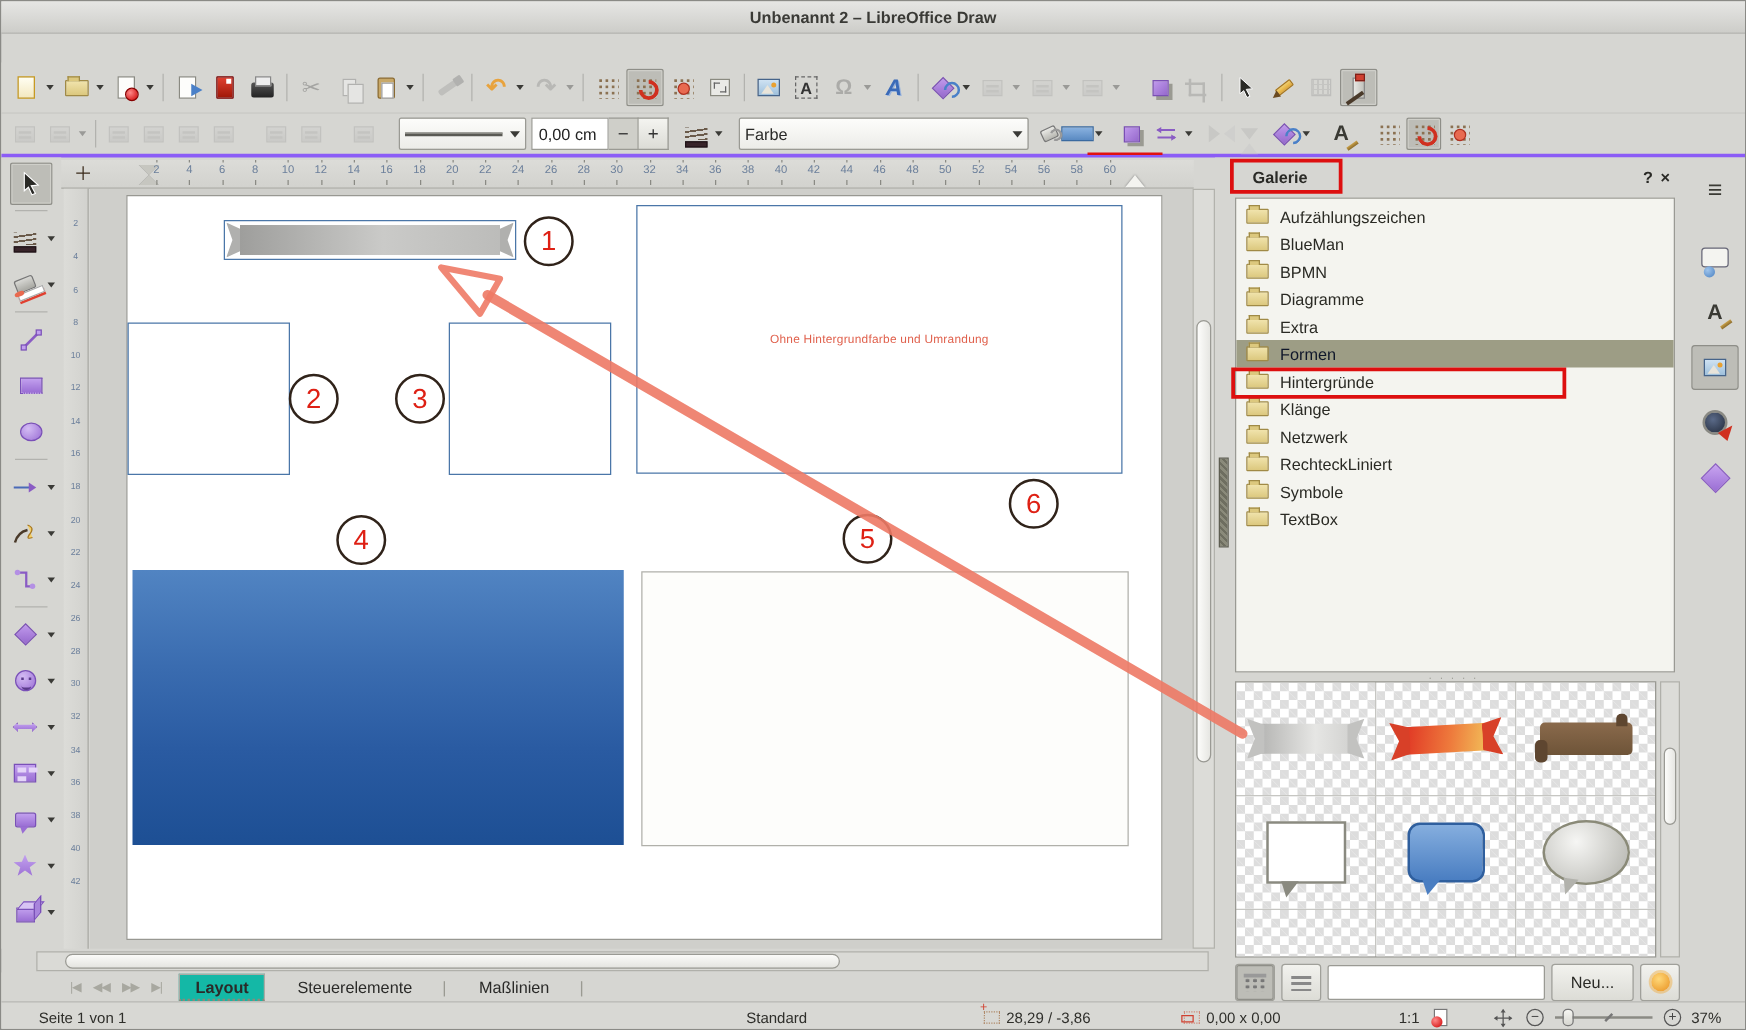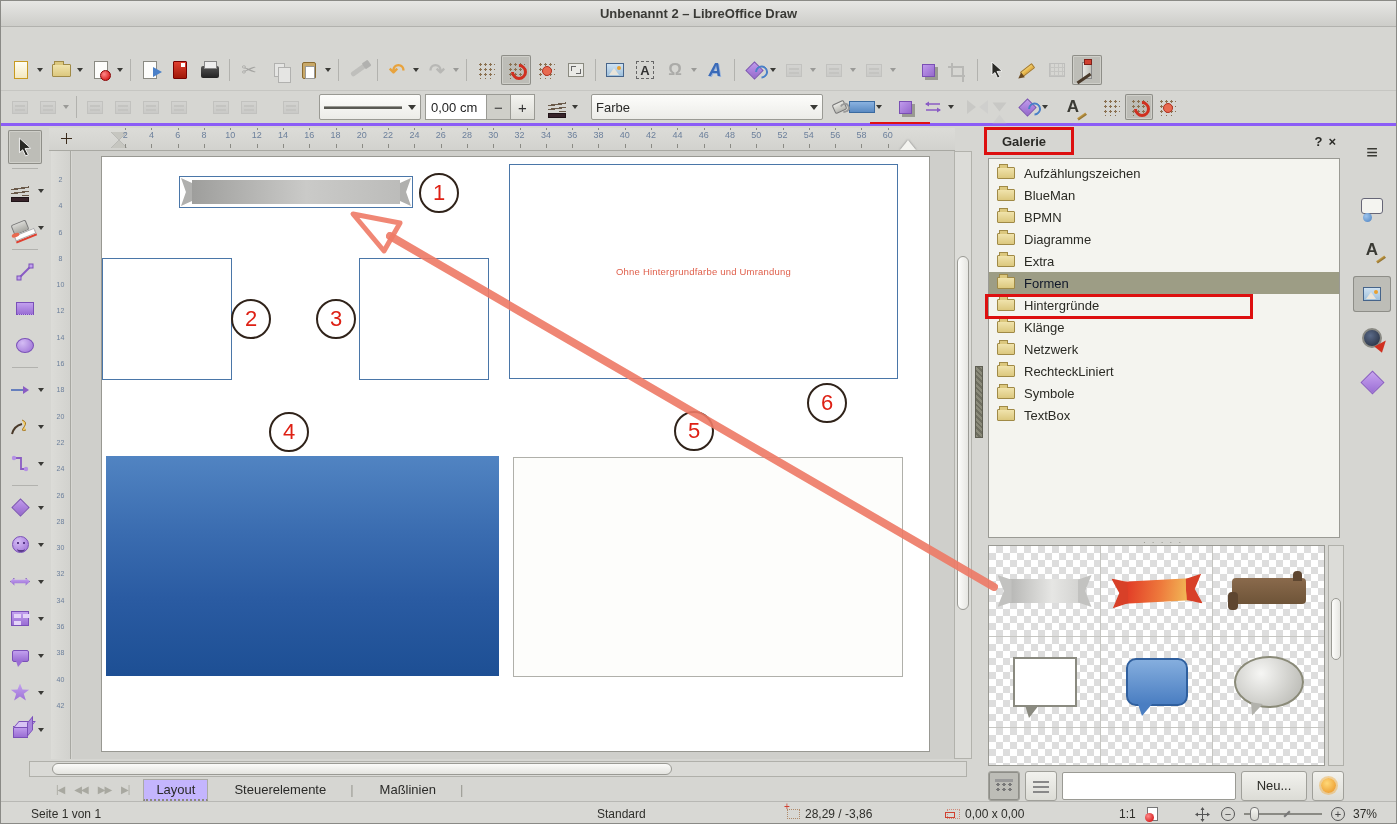--- a/index.html
+++ b/index.html
@@ -211,21 +211,21 @@
   .i-props{width:22px;height:16px;border:1px solid #667;border-radius:3px;background:#f4f4f0}
   .i-props::after{content:'';position:absolute;right:10px;top:14px;width:9px;height:9px;border-radius:50%;background:radial-gradient(circle at 35% 35%,#9ec4ec,#4a80c0)}
   .i-compass{width:20px;height:20px;border-radius:50%;background:radial-gradient(circle at 40% 35%,#5a6a88,#222a3a);border:2px solid #8a8a84}
   .i-compass::after{content:'';position:absolute;left:13px;top:9px;border-left:5px solid transparent;border-right:5px solid transparent;border-bottom:12px solid #d03020;transform:rotate(40deg)}
   .i-bigdiamond{width:17px;height:17px;background:linear-gradient(135deg,#c8a4f0,#9a6ed4);transform:rotate(45deg);border:1px solid #8a5cc4}
 
   
   .tabrow{position:absolute;left:0;top:777px;width:985px;height:23px;background:#d6d6d2;display:flex;align-items:center;font-size:13px;color:#2a2a28}
   .navbtns{margin-left:55px;display:flex;gap:10px;color:#a8a8a0;font-size:10px;letter-spacing:-1px}
   .tab{padding:2px 12px;margin-left:14px}
-  .tab.active{background:#c4b5fd;border:1px solid #aaaaa4;border-bottom:2px dotted #8a8a7a;font-weight:normal}
+  .tab.active{background:#14b8a6;border:1px solid #aaaaa4;border-bottom:2px dotted #8a8a7a;font-weight:bold}
   .tabsep{color:#9a9a92;margin-left:12px}
   .statusbar{position:absolute;left:0;top:800px;right:0;height:24px;background:#d8d8d4;border-top:1px solid #b8b8b4;font-size:12px;color:#2e2e2a}
   .sb{position:absolute;top:0;height:24px;display:flex;align-items:center;gap:5px}
   .i-posrect{width:13px;height:10px;border:1px dotted #b08a6a;position:relative}
   .i-posrect::before{content:'+';position:absolute;left:-4px;top:-9px;color:#d04030;font-size:10px}
   .i-sizerect{width:13px;height:10px;border:1px dotted #d08a7a;position:relative}
   .i-sizerect::before{content:'';position:absolute;left:-3px;top:2px;width:8px;height:4px;border:1px solid #d04030}
   .i-pagedoc{width:11px;height:14px;background:#fff;border:1px solid #777;position:relative}
   .i-pagedoc::after{content:'';position:absolute;left:-3px;bottom:-2px;width:9px;height:9px;border-radius:50%;background:radial-gradient(circle at 35% 35%,#f88,#c00)}
   .zoomcircle{width:14px;height:14px;border-radius:50%;border:1px solid #555;display:flex;align-items:center;justify-content:center;font-size:11px;color:#444;line-height:1}

